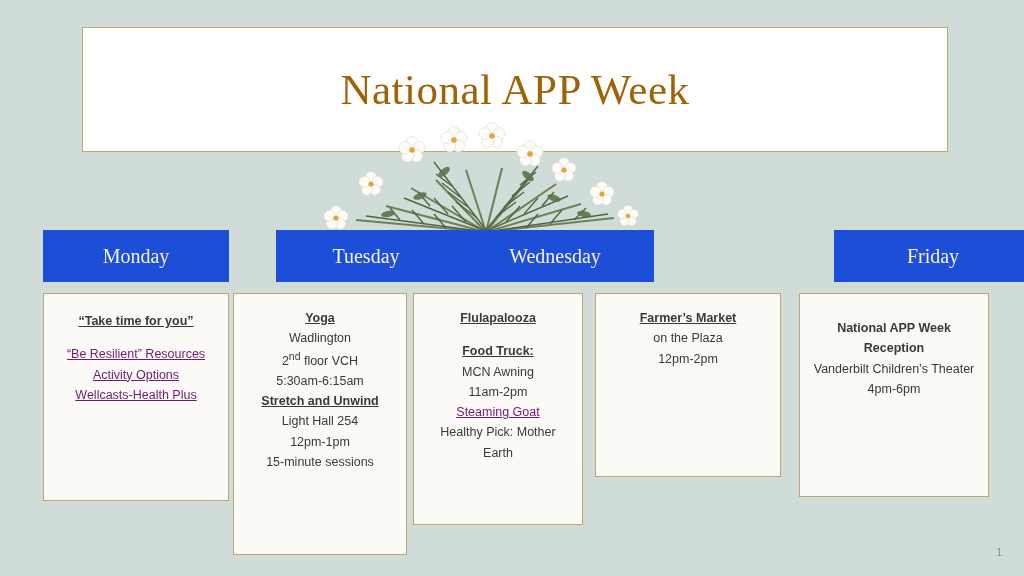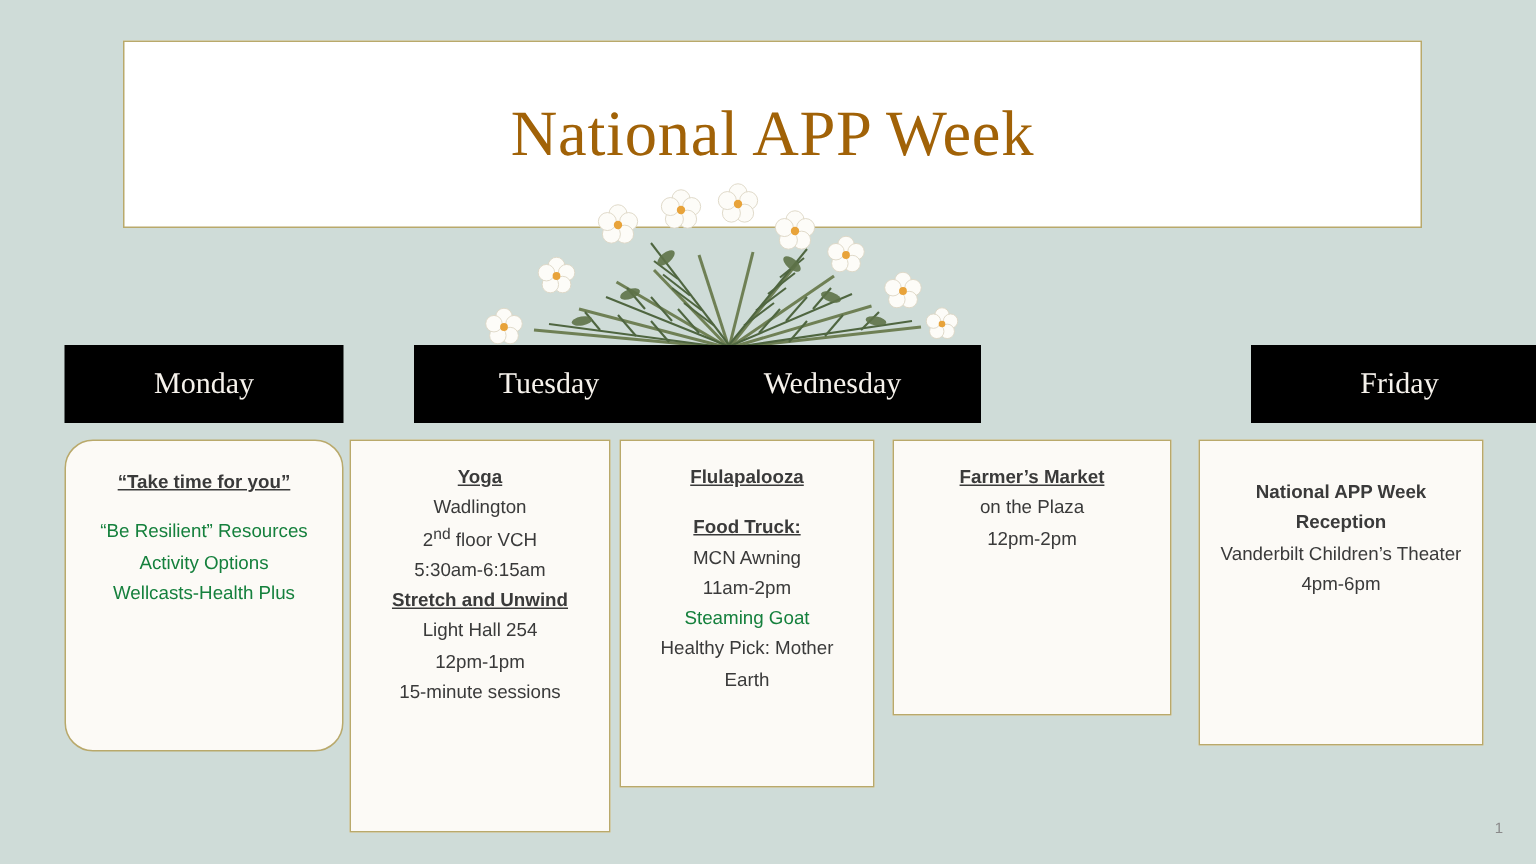--- a/index.html
+++ b/index.html
@@ -52,21 +52,21 @@
     position: absolute;
     left: 43px;
     top: 230px;
     width: 946px;
     height: 52px;
   }
   .day-header {
     position: absolute;
     top: 0;
     height: 52px;
-    background: #000000;
+    background: #1d4ed8;
     display: flex;
     align-items: center;
     justify-content: center;
   }
   .day-header span {
     font-family: "Liberation Serif", serif;
     font-size: 20px;
     color: #f6f2ec;
   }
   .dh0 { left: 0px;   width: 186px; }
@@ -89,32 +89,33 @@
   }
   .card .line { white-space: normal; }
   .card .heading {
     font-weight: bold;
     text-decoration: underline;
   }
   .card .heading-plain {
     font-weight: bold;
   }
   .card .link {
-    color: #15803d;
+    color: #701a75;
+    text-decoration: underline;
     cursor: pointer;
   }
   .card .spacer { height: 13px; }
 
   .c-mon { left: 43px;  top: 293px; width: 186px; height: 208px; }
   .c-tue { left: 233px; top: 293px; width: 174px; height: 262px; }
   .c-wed { left: 413px; top: 293px; width: 170px; height: 232px; }
   .c-thu { left: 595px; top: 293px; width: 186px; height: 184px; }
   .c-fri { left: 799px; top: 293px; width: 190px; height: 204px; }
 
-  .c-mon { padding-top: 17px; border-radius: 19px; }
+  .c-mon { padding-top: 17px; }
   .c-fri { padding-top: 24px; }
 
   
   .slide-number {
     position: absolute;
     right: 22px;
     bottom: 18px;
     font-size: 10px;
     color: #8a8a8a;
   }

